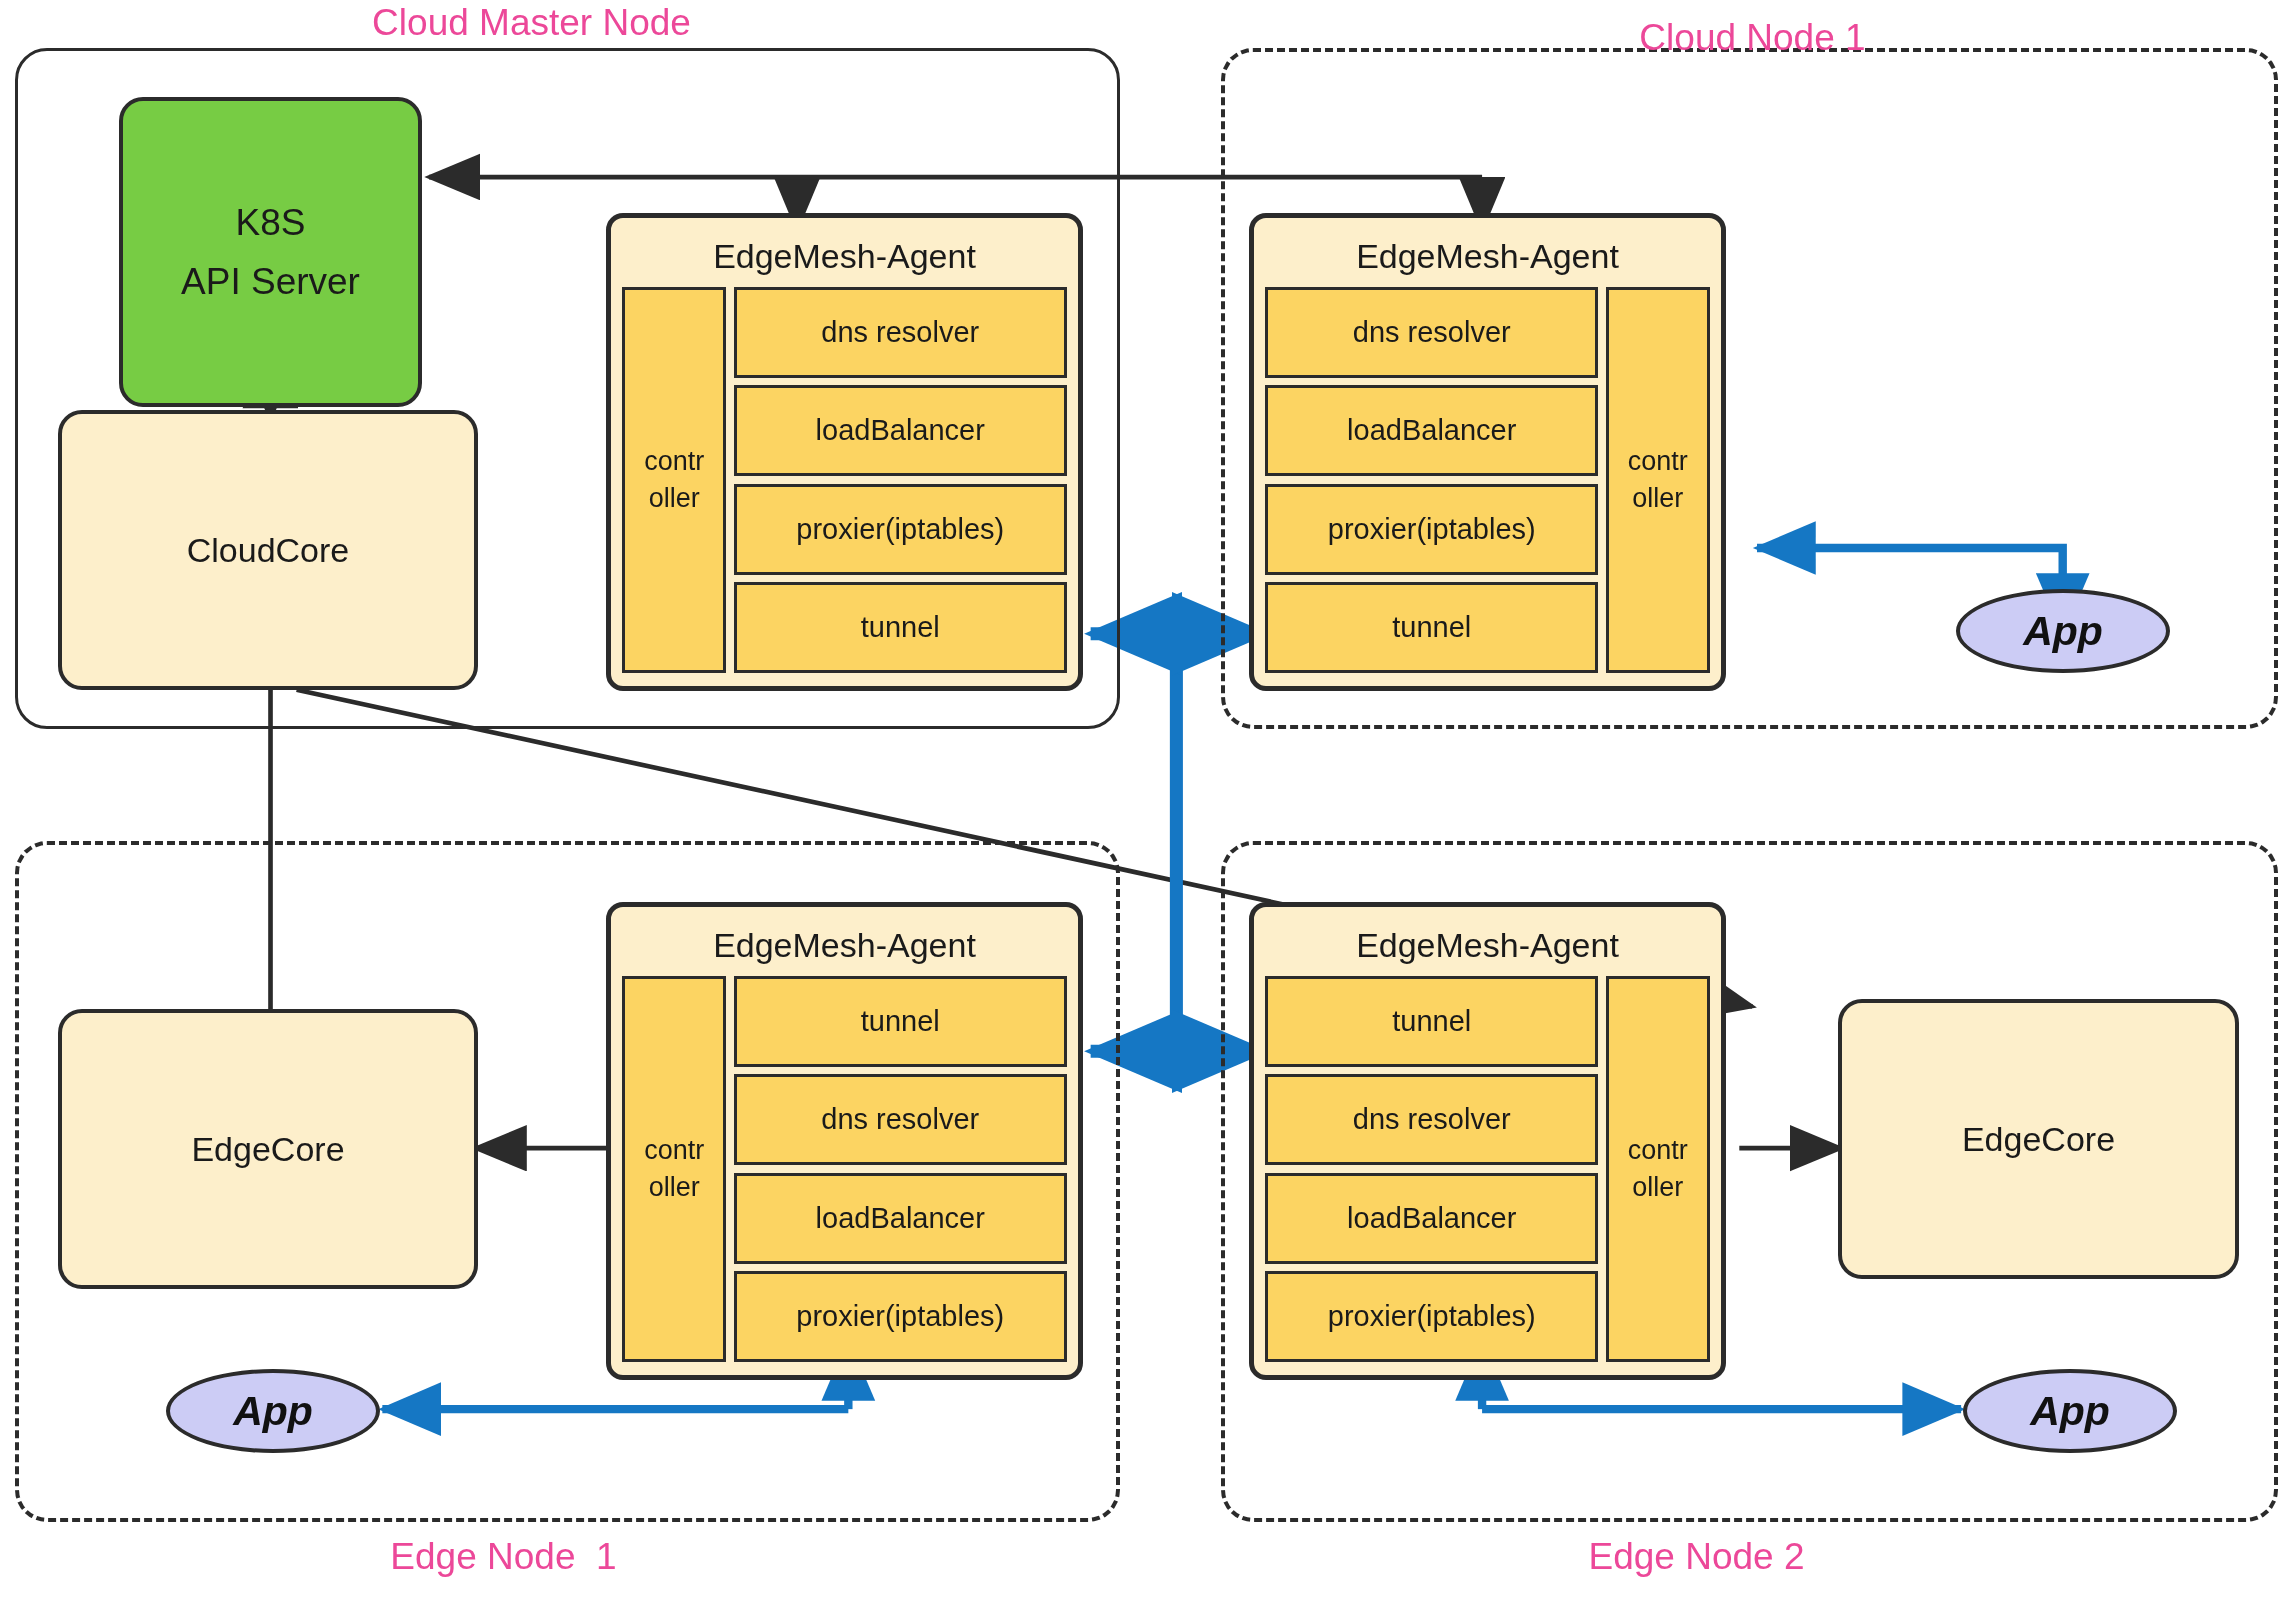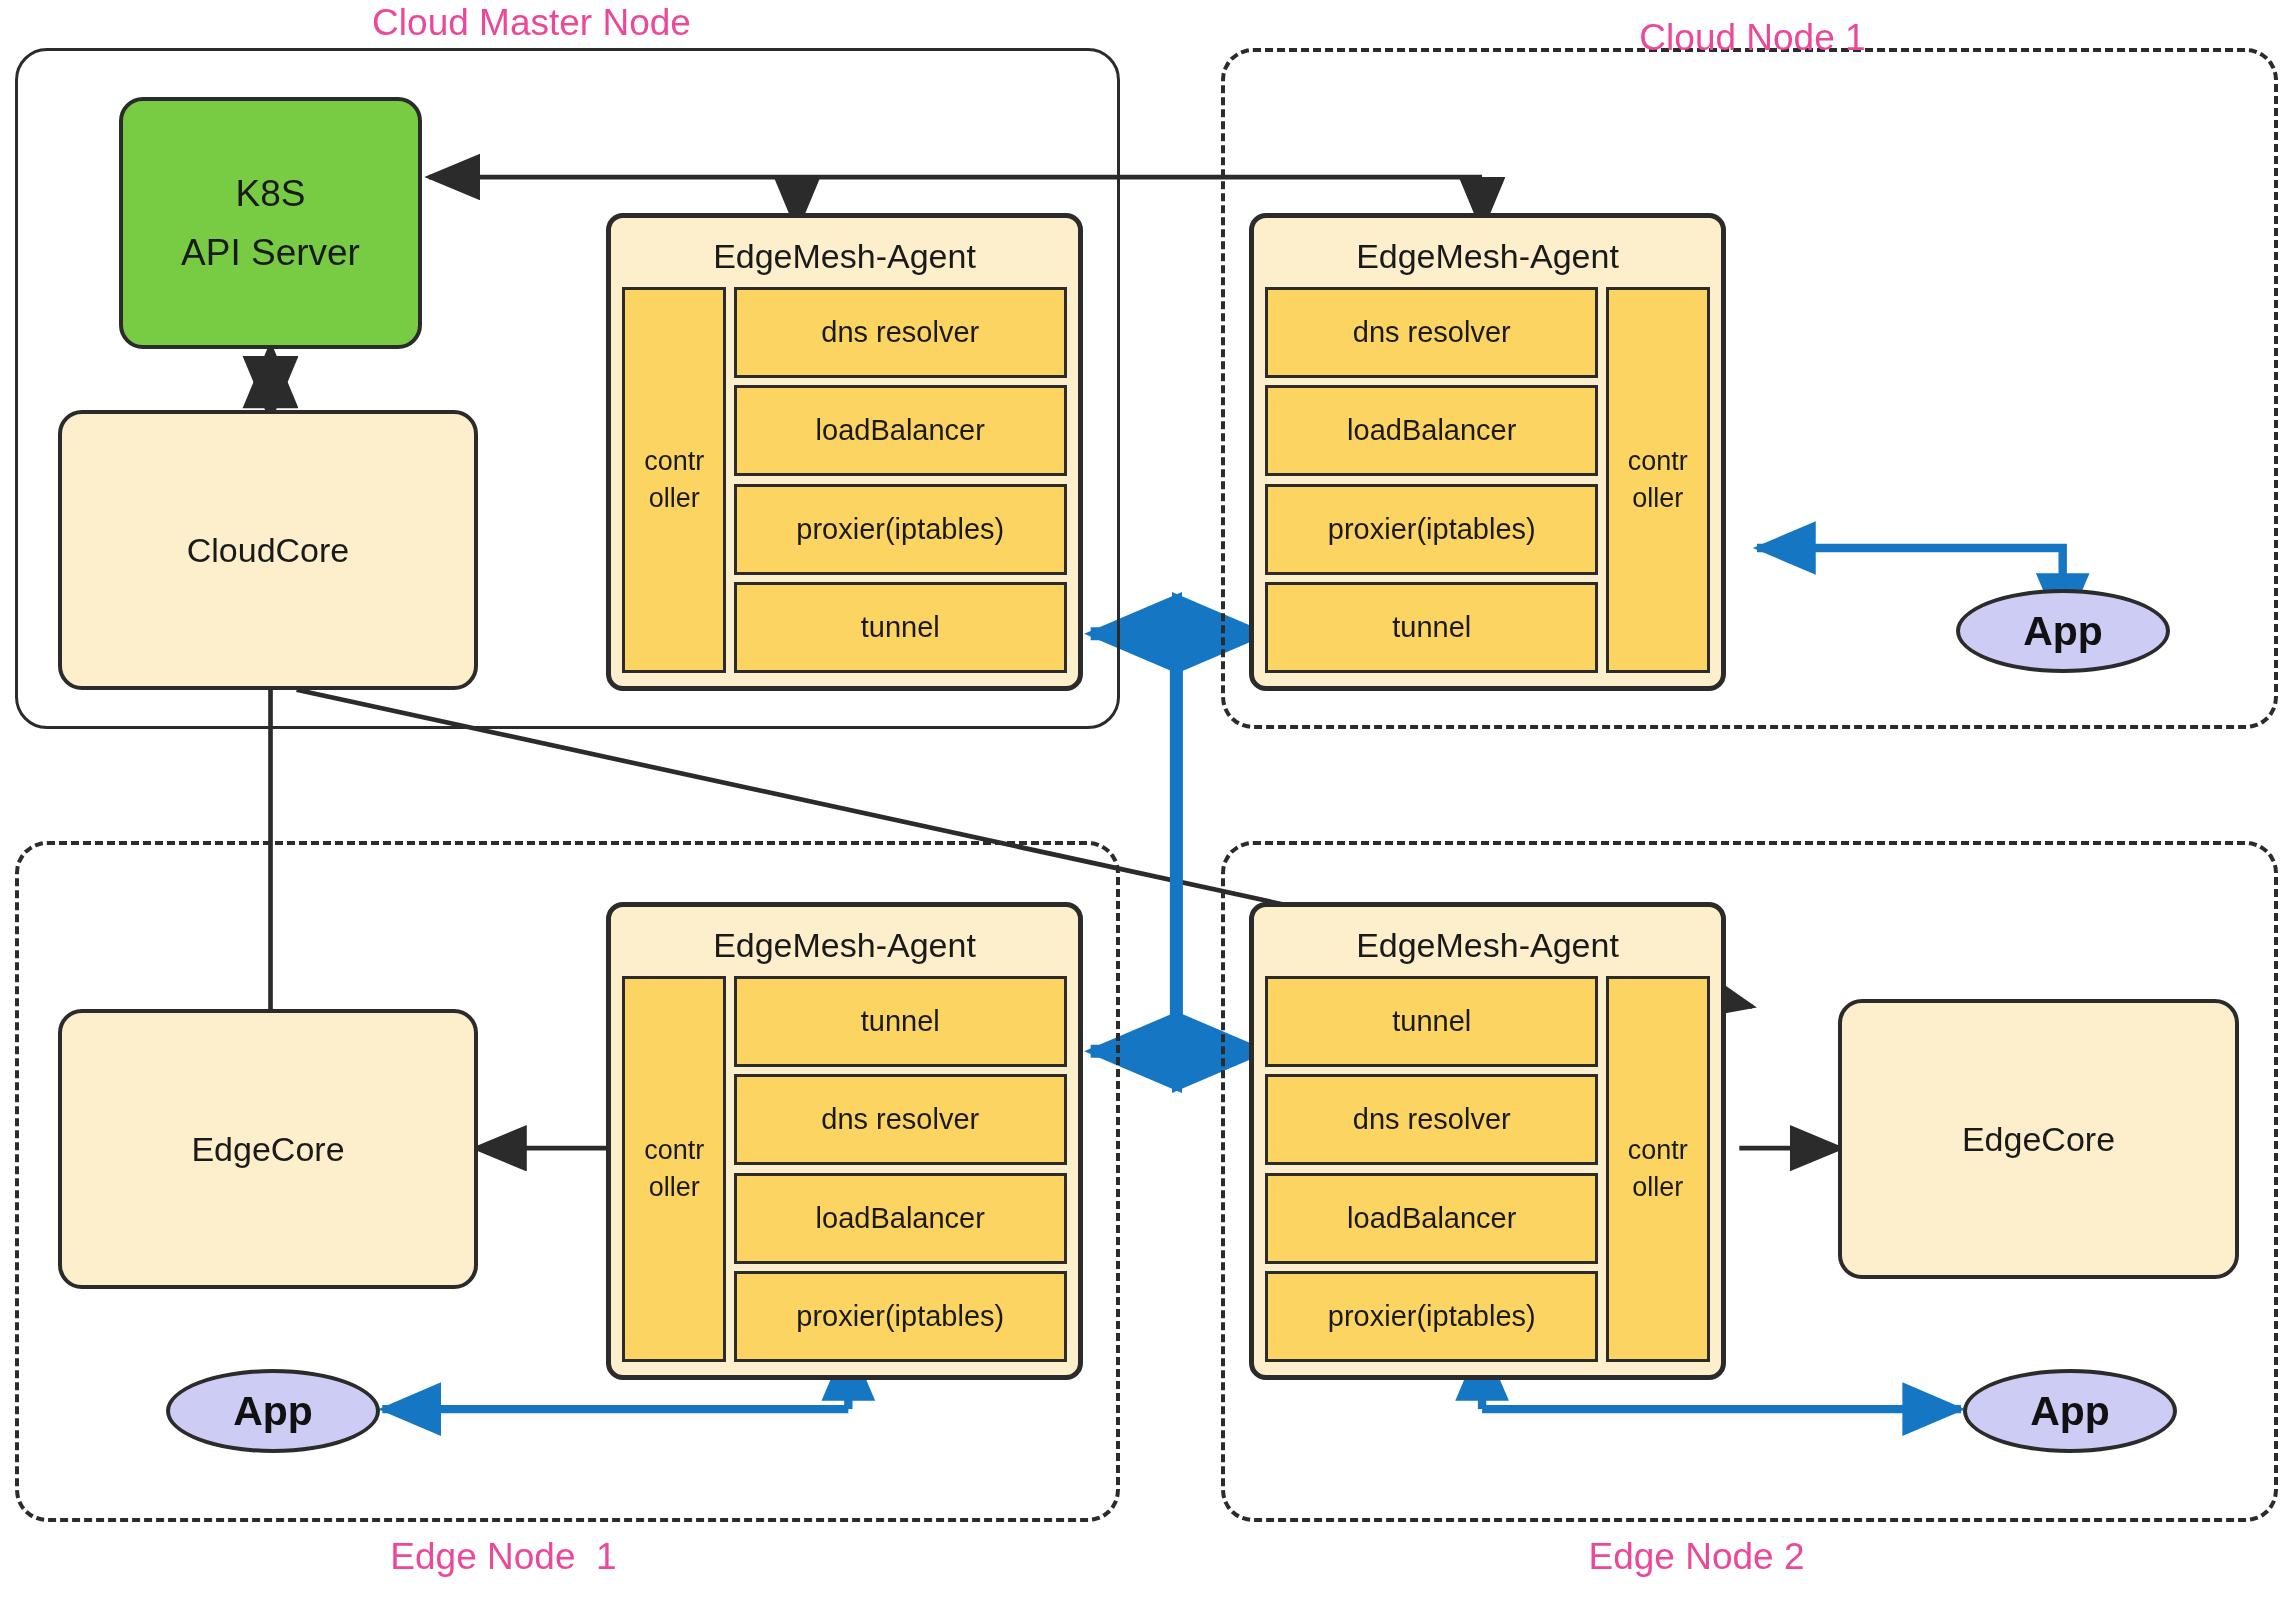--- a/index.html
+++ b/index.html
@@ -19,21 +19,21 @@
   .agent-title{text-align:center;font-size:34px;color:#1a1a1a;padding:9.3px 0 11.2px 0;white-space:nowrap;}
   .agent-body{display:flex;flex:1;gap:7.5px;}
   .ctrl{box-sizing:border-box;border:3.7px solid #2b2b2b;background:#FCD462;
         display:flex;align-items:center;justify-content:center;flex:0 0 104px;
         font-size:27px;color:#1a1a1a;line-height:1.35;text-align:center;}
   .mods{display:flex;flex-direction:column;flex:1;gap:7.5px;}
   .mod{box-sizing:border-box;border:3.7px solid #2b2b2b;background:#FCD462;flex:1;
        display:flex;align-items:center;justify-content:center;font-size:29px;color:#1a1a1a;white-space:nowrap;}
   .appell{position:absolute;box-sizing:border-box;border:4.7px solid #2b2b2b;border-radius:50%;
           background:#CCCCF5;display:flex;align-items:center;justify-content:center;
-          font-size:41px;font-weight:bold;color:#111;}
+          font-size:41px;font-weight:bold;color:#111;font-style:italic;}
 </style>
 </head>
 <body>
 
 <div id="stage">
 
   <svg id="svgLayer" viewBox="0 0 2462 1720">
     <defs>
       <marker id="ahBlack" markerWidth="14" markerHeight="14" refX="11" refY="5" orient="auto" markerUnits="strokeWidth">
         <path d="M0,0 L12,5 L0,10 z" fill="#2b2b2b"></path>
@@ -99,21 +99,21 @@
   <div class="zone" style="left:15px;top:48px;width:1105px;height:681px;"></div>
   <div class="zone dashed" style="left:1221px;top:48px;width:1057px;height:681px;"></div>
   <div class="zone dashed" style="left:15px;top:841px;width:1105px;height:681px;"></div>
   <div class="zone dashed" style="left:1221px;top:841px;width:1057px;height:681px;"></div>
 
   <div class="node-title" style="left:252px;top:1.9px;width:559px;">Cloud Master Node</div>
   <div class="node-title" style="left:1473px;top:17px;width:559px;">Cloud Node 1</div>
   <div class="node-title" style="left:224px;top:1536px;width:559px;">Edge Node  1</div>
   <div class="node-title" style="left:1417px;top:1536px;width:559px;">Edge Node 2</div>
 
-  <div class="rbox green" style="left:119px;top:97px;width:303px;height:252px;flex-direction:column;gap:12px;">
+  <div class="rbox green" style="left:119px;top:97px;width:303px;height:310px;flex-direction:column;gap:12px;">
     <span>K8S</span>
     <span>API Server</span>
   </div>
 
   <div class="rbox" style="left:58px;top:410px;width:420px;height:280px;">
     <span>CloudCore</span>
   </div>
 
   <div class="agent" style="left:606px;top:213px;width:477px;height:478px;">
     <div class="agent-title">EdgeMesh-Agent</div>

